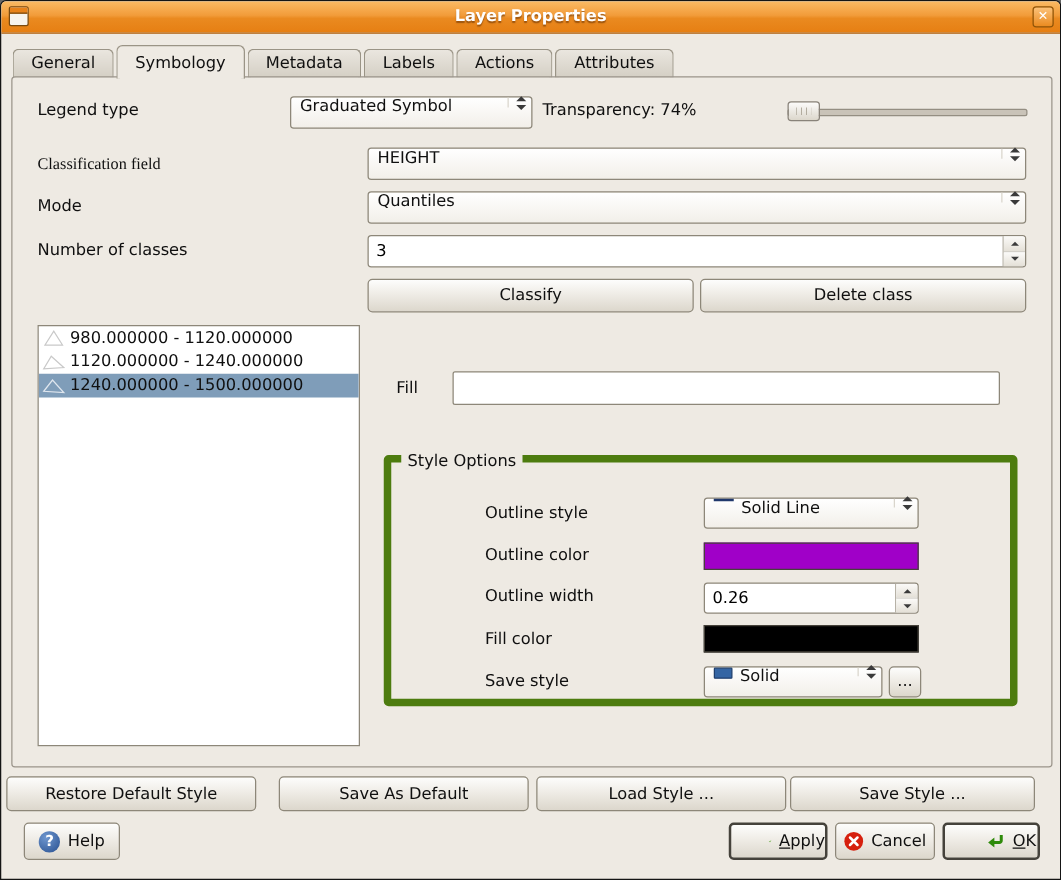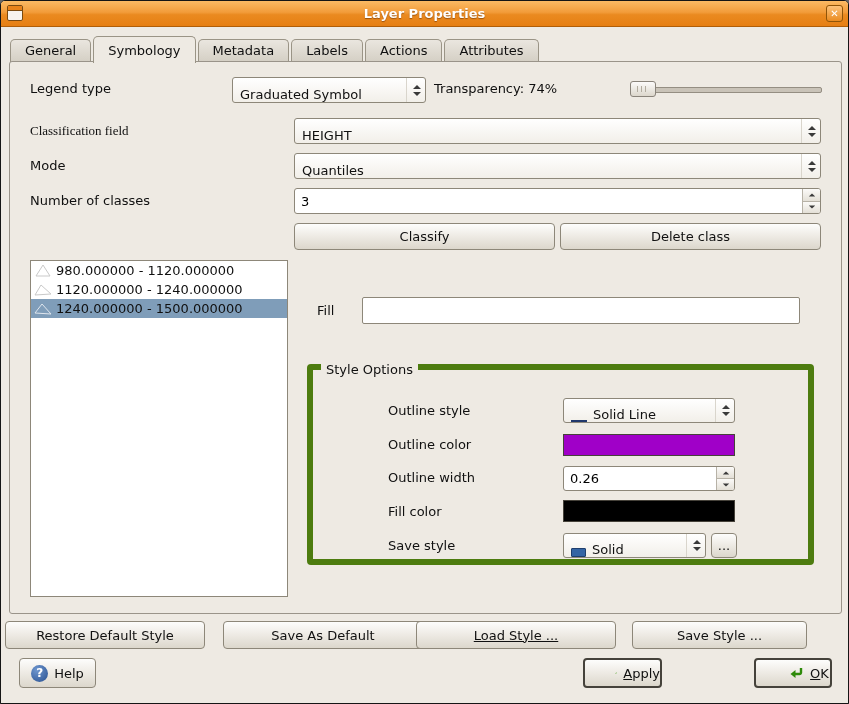--- a/index.html
+++ b/index.html
@@ -24,21 +24,21 @@
   .tab{box-sizing:border-box;height:23px;padding:3px 14px 0;background:linear-gradient(#eae6df,#d4cfc4);
        border:1px solid #9a9486;border-bottom:none;border-radius:5px 5px 0 0;white-space:nowrap;}
   .tab.active{height:27px;padding-top:6px;background:#eeeae3;position:relative;z-index:3;margin-bottom:-1px;}
 
   
   .panel{position:absolute;left:8px;top:60px;width:833px;height:553px;box-sizing:border-box;
          border:1px solid #9a948a;border-radius:3px;z-index:1;}
   .label{position:absolute;white-space:nowrap;line-height:16px;}
 
   .combo{position:absolute;box-sizing:border-box;border:1px solid #8d8779;border-radius:3px;
-         background:linear-gradient(#ffffff,#f2efe9);display:flex;align-items:flex-end;padding:0 4px 0 7px;}
+         background:linear-gradient(#ffffff,#f2efe9);display:flex;align-items:flex-start;padding:0 4px 16px 7px;}
   .combo .spins{margin-left:auto;display:flex;flex-direction:column;justify-content:center;gap:3px;
                 padding-left:6px;border-left:1px solid #d9d5cc;align-self:stretch;}
   .tri-up{width:0;height:0;border-left:4px solid transparent;border-right:4px solid transparent;border-bottom:4px solid #3a3a3a;}
   .tri-down{width:0;height:0;border-left:4px solid transparent;border-right:4px solid transparent;border-top:4px solid #3a3a3a;}
 
   .spinbox{position:absolute;box-sizing:border-box;border:1px solid #8d8779;border-radius:3px;background:#fff;display:flex;}
   .spinbox input{flex:1;border:none;outline:none;background:transparent;font:inherit;padding:0 6px;min-width:0;}
   .spin-btns{width:17px;display:flex;flex-direction:column;border-left:1px solid #b7b2a7;}
   .spin-btns .sb{flex:1;display:flex;align-items:center;justify-content:center;background:linear-gradient(#fbfaf8,#e4e0d7);}
   .sb.up{border-bottom:1px solid #b7b2a7;border-radius:0 2px 0 0;}
@@ -227,39 +227,46 @@
       </div>
     </div>
   </div>
 
   <div class="pbtn abs" style="left:4px;top:620px;width:200px;height:28px;">
     <span>Restore Default Style</span>
   </div>
   <div class="pbtn abs" style="left:222px;top:620px;width:200px;height:28px;">
     <span>Save As Default</span>
   </div>
-  <div class="pbtn abs" style="left:415px;top:620px;width:200px;height:28px;text-decoration:underline;">
+  <div class="pbtn abs" style="left:428px;top:620px;width:200px;height:28px;">
     <span>Load Style ...</span>
   </div>
-  <div class="pbtn abs" style="left:631px;top:620px;width:175px;height:28px;text-align:right;">
+  <div class="pbtn abs" style="left:631px;top:620px;width:196px;height:28px;text-align:right;">
     <span>Save Style ...</span>
   </div>
 
   <div class="pbtn abs" style="left:18px;top:657px;width:77px;height:30px;">
     <span class="icon-help">?</span>
     <span>Help</span>
   </div>
 
   <div class="pbtn abs default-btn" style="left:582px;top:657px;width:79px;height:30px;">
     <svg width="16" height="16" viewBox="0 0 16 16">
       <path d="M2.5 8.5 L6.5 12.5 L13.5 3.5" fill="none" stroke="#3f9c10" stroke-width="3" stroke-linecap="round" stroke-linejoin="round"></path>
       </svg>
     <span class="mn">Apply</span>
   </div>
 
+  <div class="pbtn abs" style="left:667px;top:657px;width:80px;height:30px;">
+    <svg width="16" height="16" viewBox="0 0 16 16">
+      <circle cx="8" cy="8" r="7.5" fill="#d6200e"></circle>
+      <path d="M5 5 L11 11 M11 5 L5 11" stroke="#fff" stroke-width="2" stroke-linecap="round"></path>
+      </svg>
+    <span>Cancel</span>
+  </div>
 
   <div class="pbtn abs default-btn" style="left:753px;top:657px;width:78px;height:30px;">
     <svg width="17" height="16" viewBox="0 0 17 16">
       <path d="M14 3 v4.5 a1.5 1.5 0 0 1 -1.5 1.5 H7.5" fill="none" stroke="#2e8a0a" stroke-width="2.4"></path>
       <path d="M8.5 5 L3.5 9 L8.5 13 Z" fill="#2e8a0a"></path>
       </svg>
     <span class="mn">OK</span>
   </div>
 
 </div>

